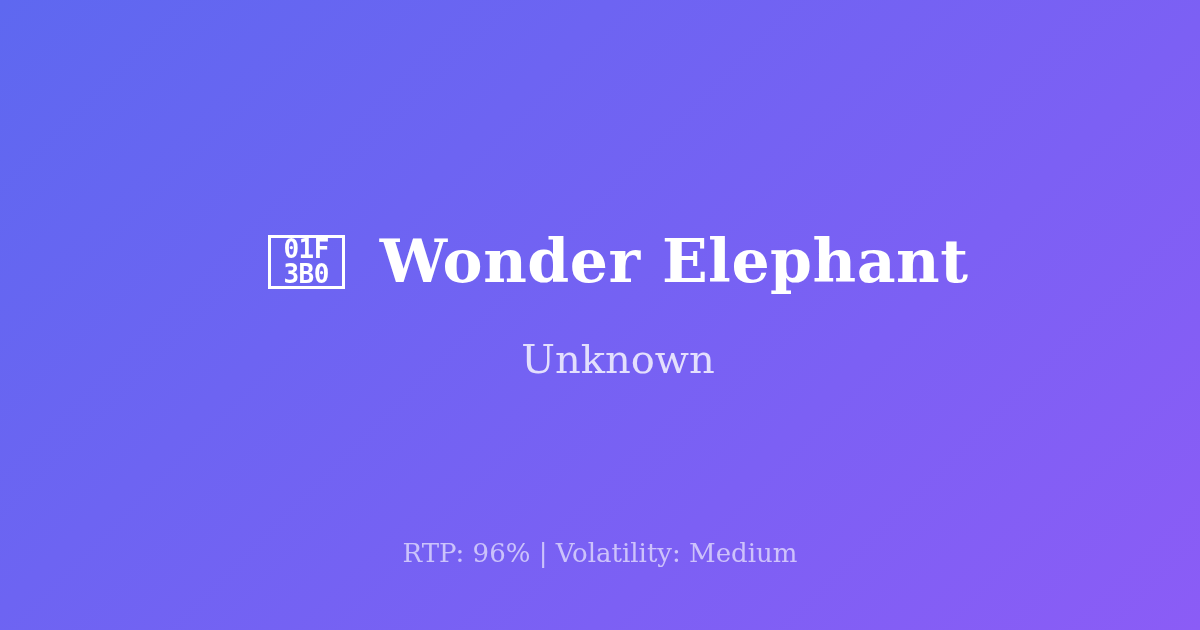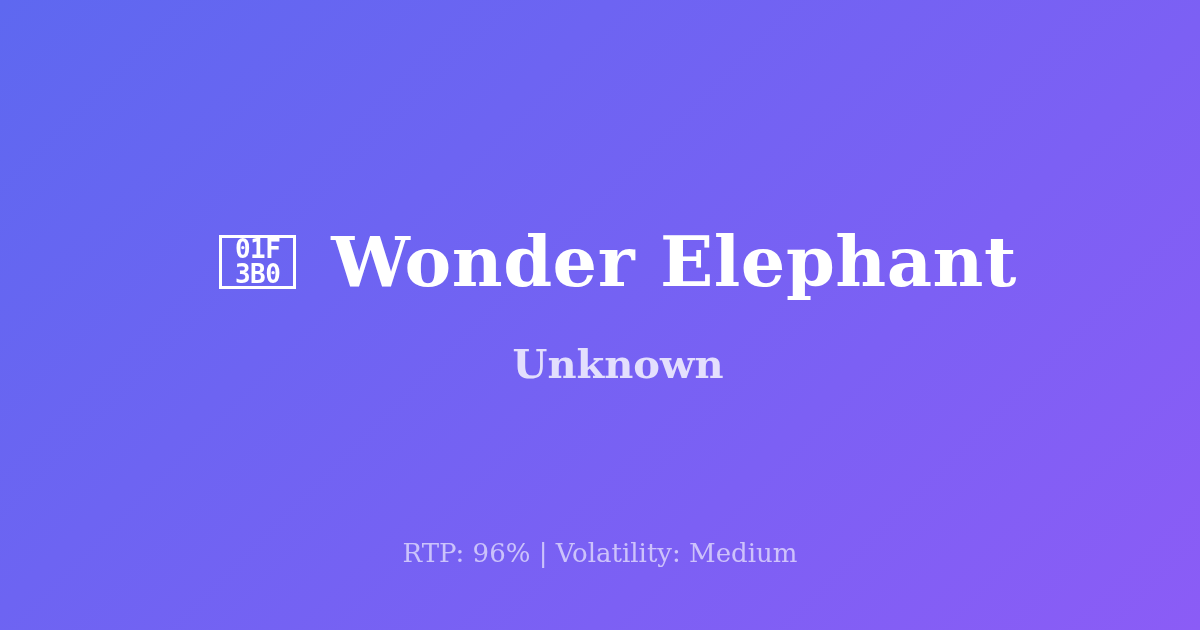--- a/index.html
+++ b/index.html
@@ -67,32 +67,32 @@
     color: #ffffff;
     font-size: 26px;
     font-weight: 700;
     letter-spacing: -0.5px;
     line-height: 25px;
     font-family: "DejaVu Sans Mono", "Liberation Mono", monospace;
   }
 
   #title-text {
     color: #ffffff;
-    font-size: 70px;
+    font-size: 60px;
     font-weight: 700;
     line-height: 1.02;
     letter-spacing: 0.5px;
     font-family: "DejaVu Serif", "Liberation Serif", serif;
   }
 
   #subtitle {
     margin-top: 44px;
     color: rgba(255, 255, 255, 0.80);
     font-size: 40px;
-    font-weight: 700;
+    font-weight: 400;
     line-height: 1.1;
     font-family: "DejaVu Serif", "Liberation Serif", serif;
   }
 
   
   #footer {
     position: absolute;
     left: 0;
     right: 0;
     bottom: 62px;

